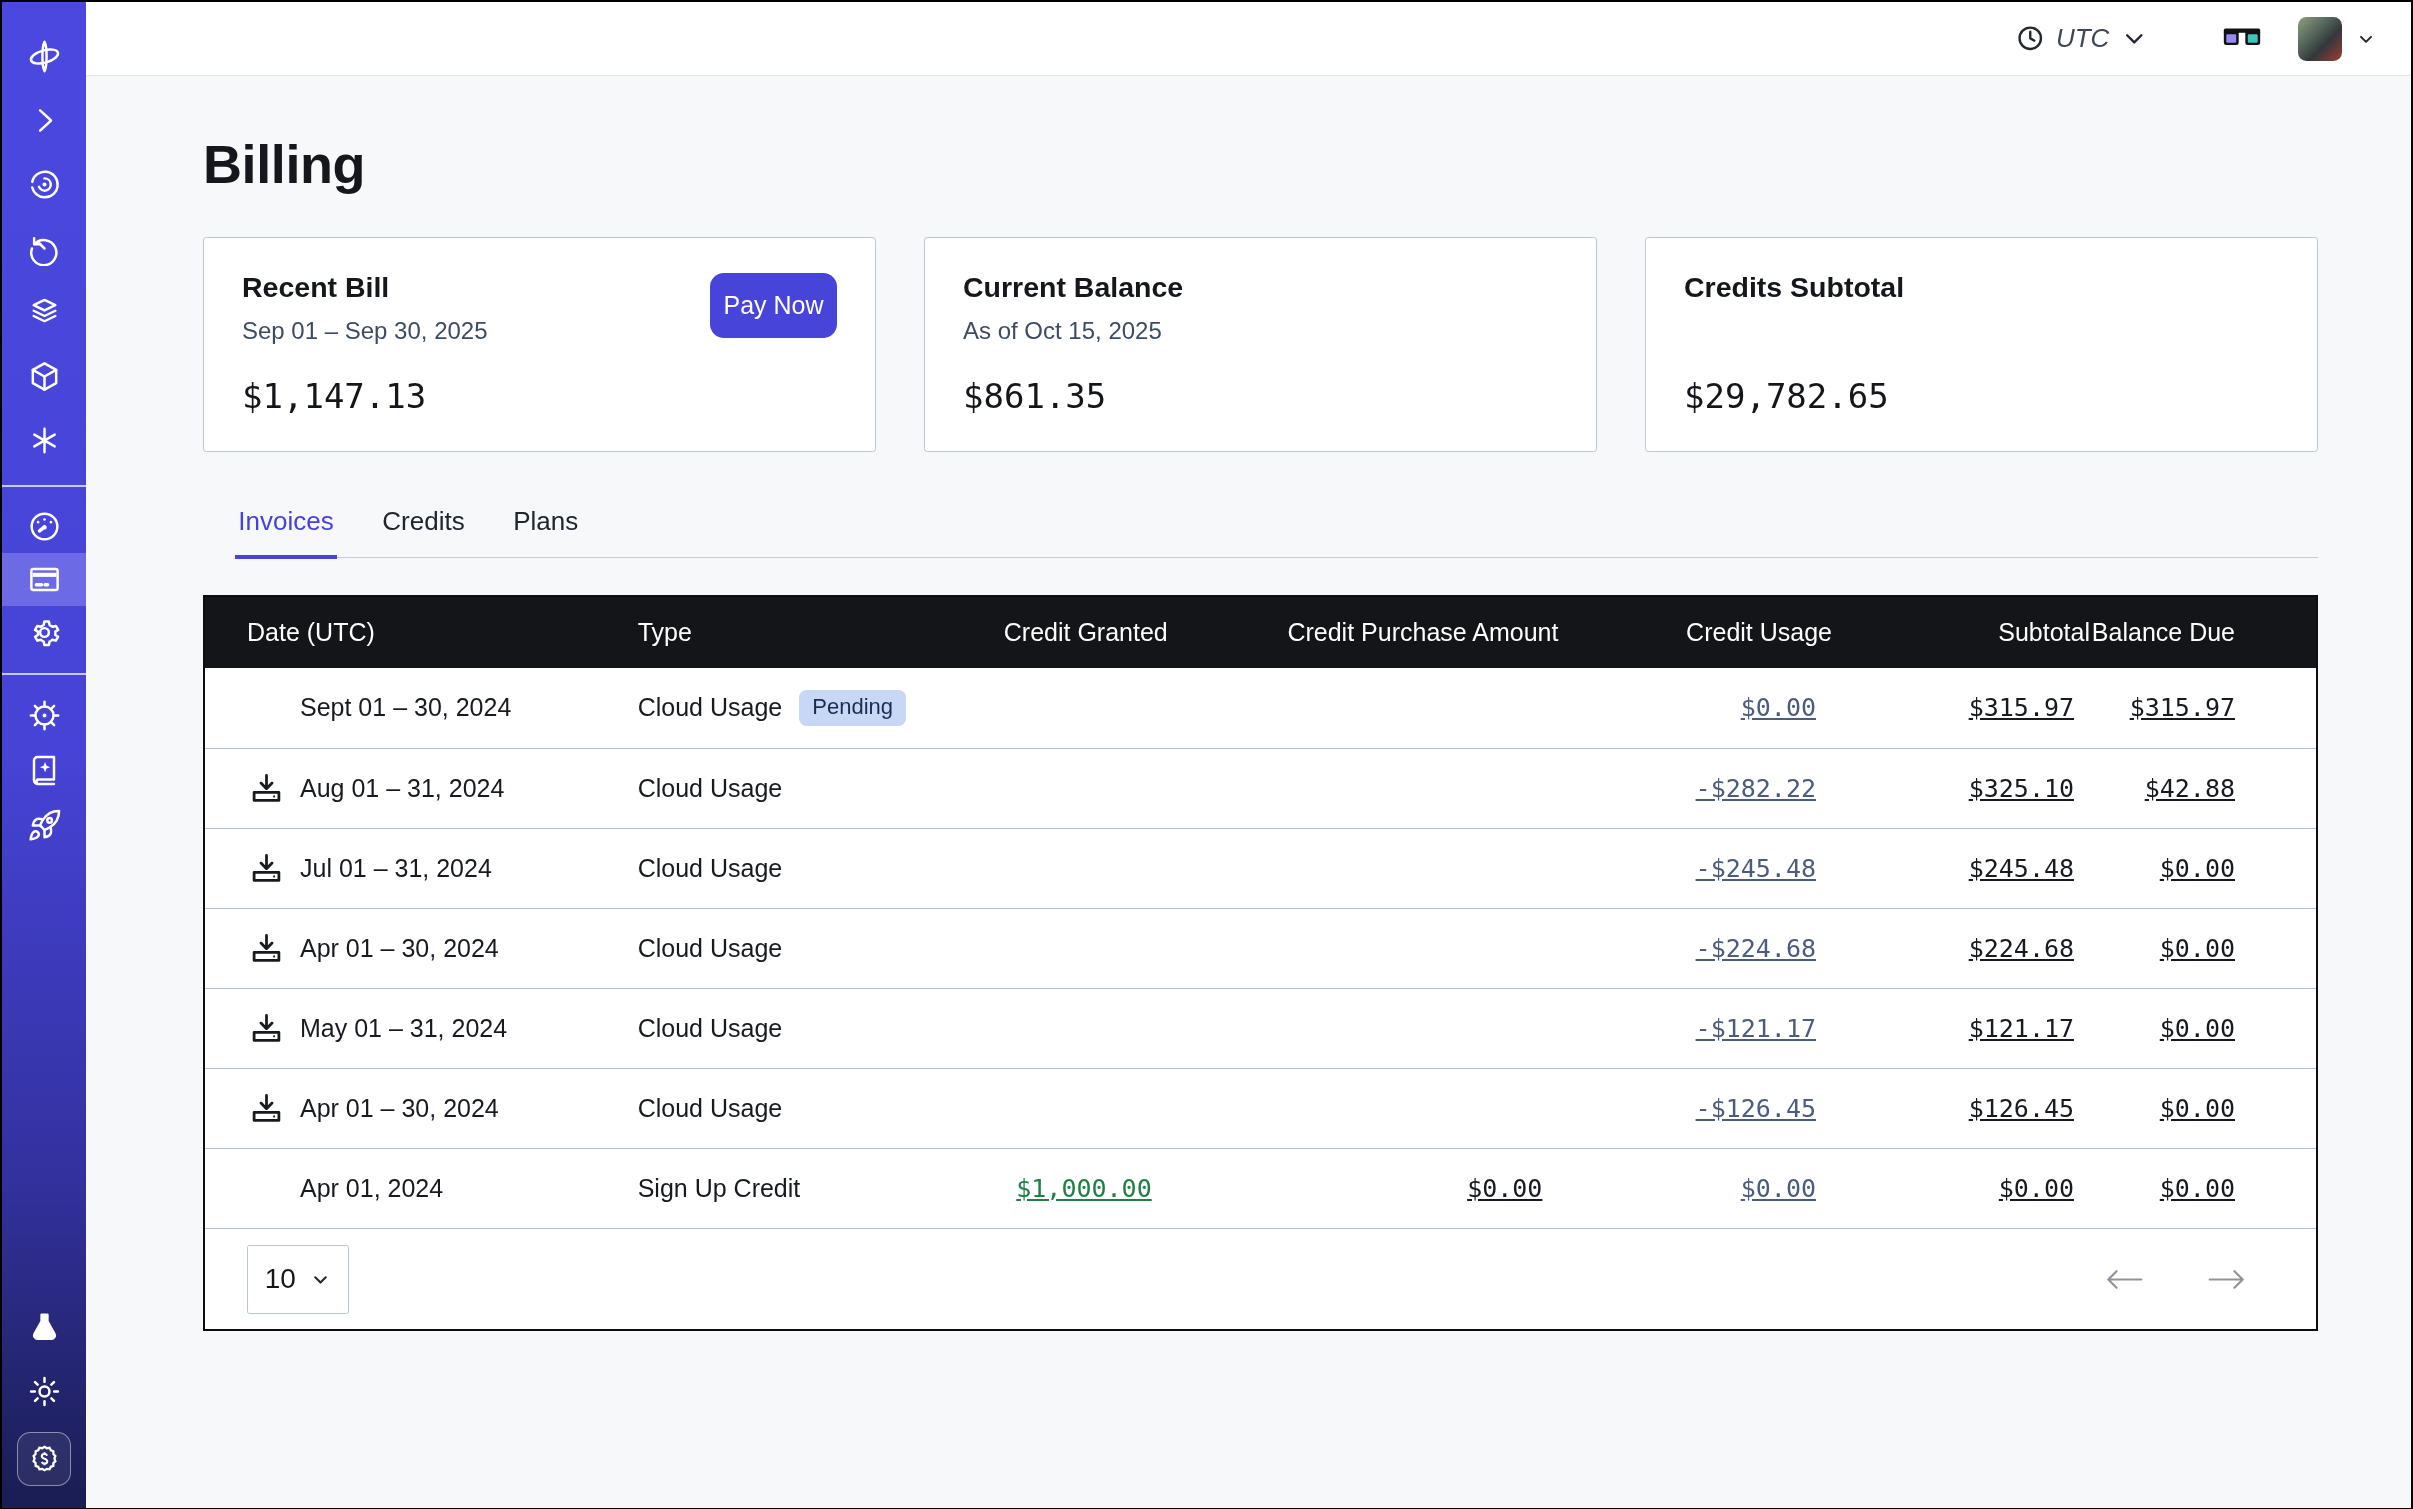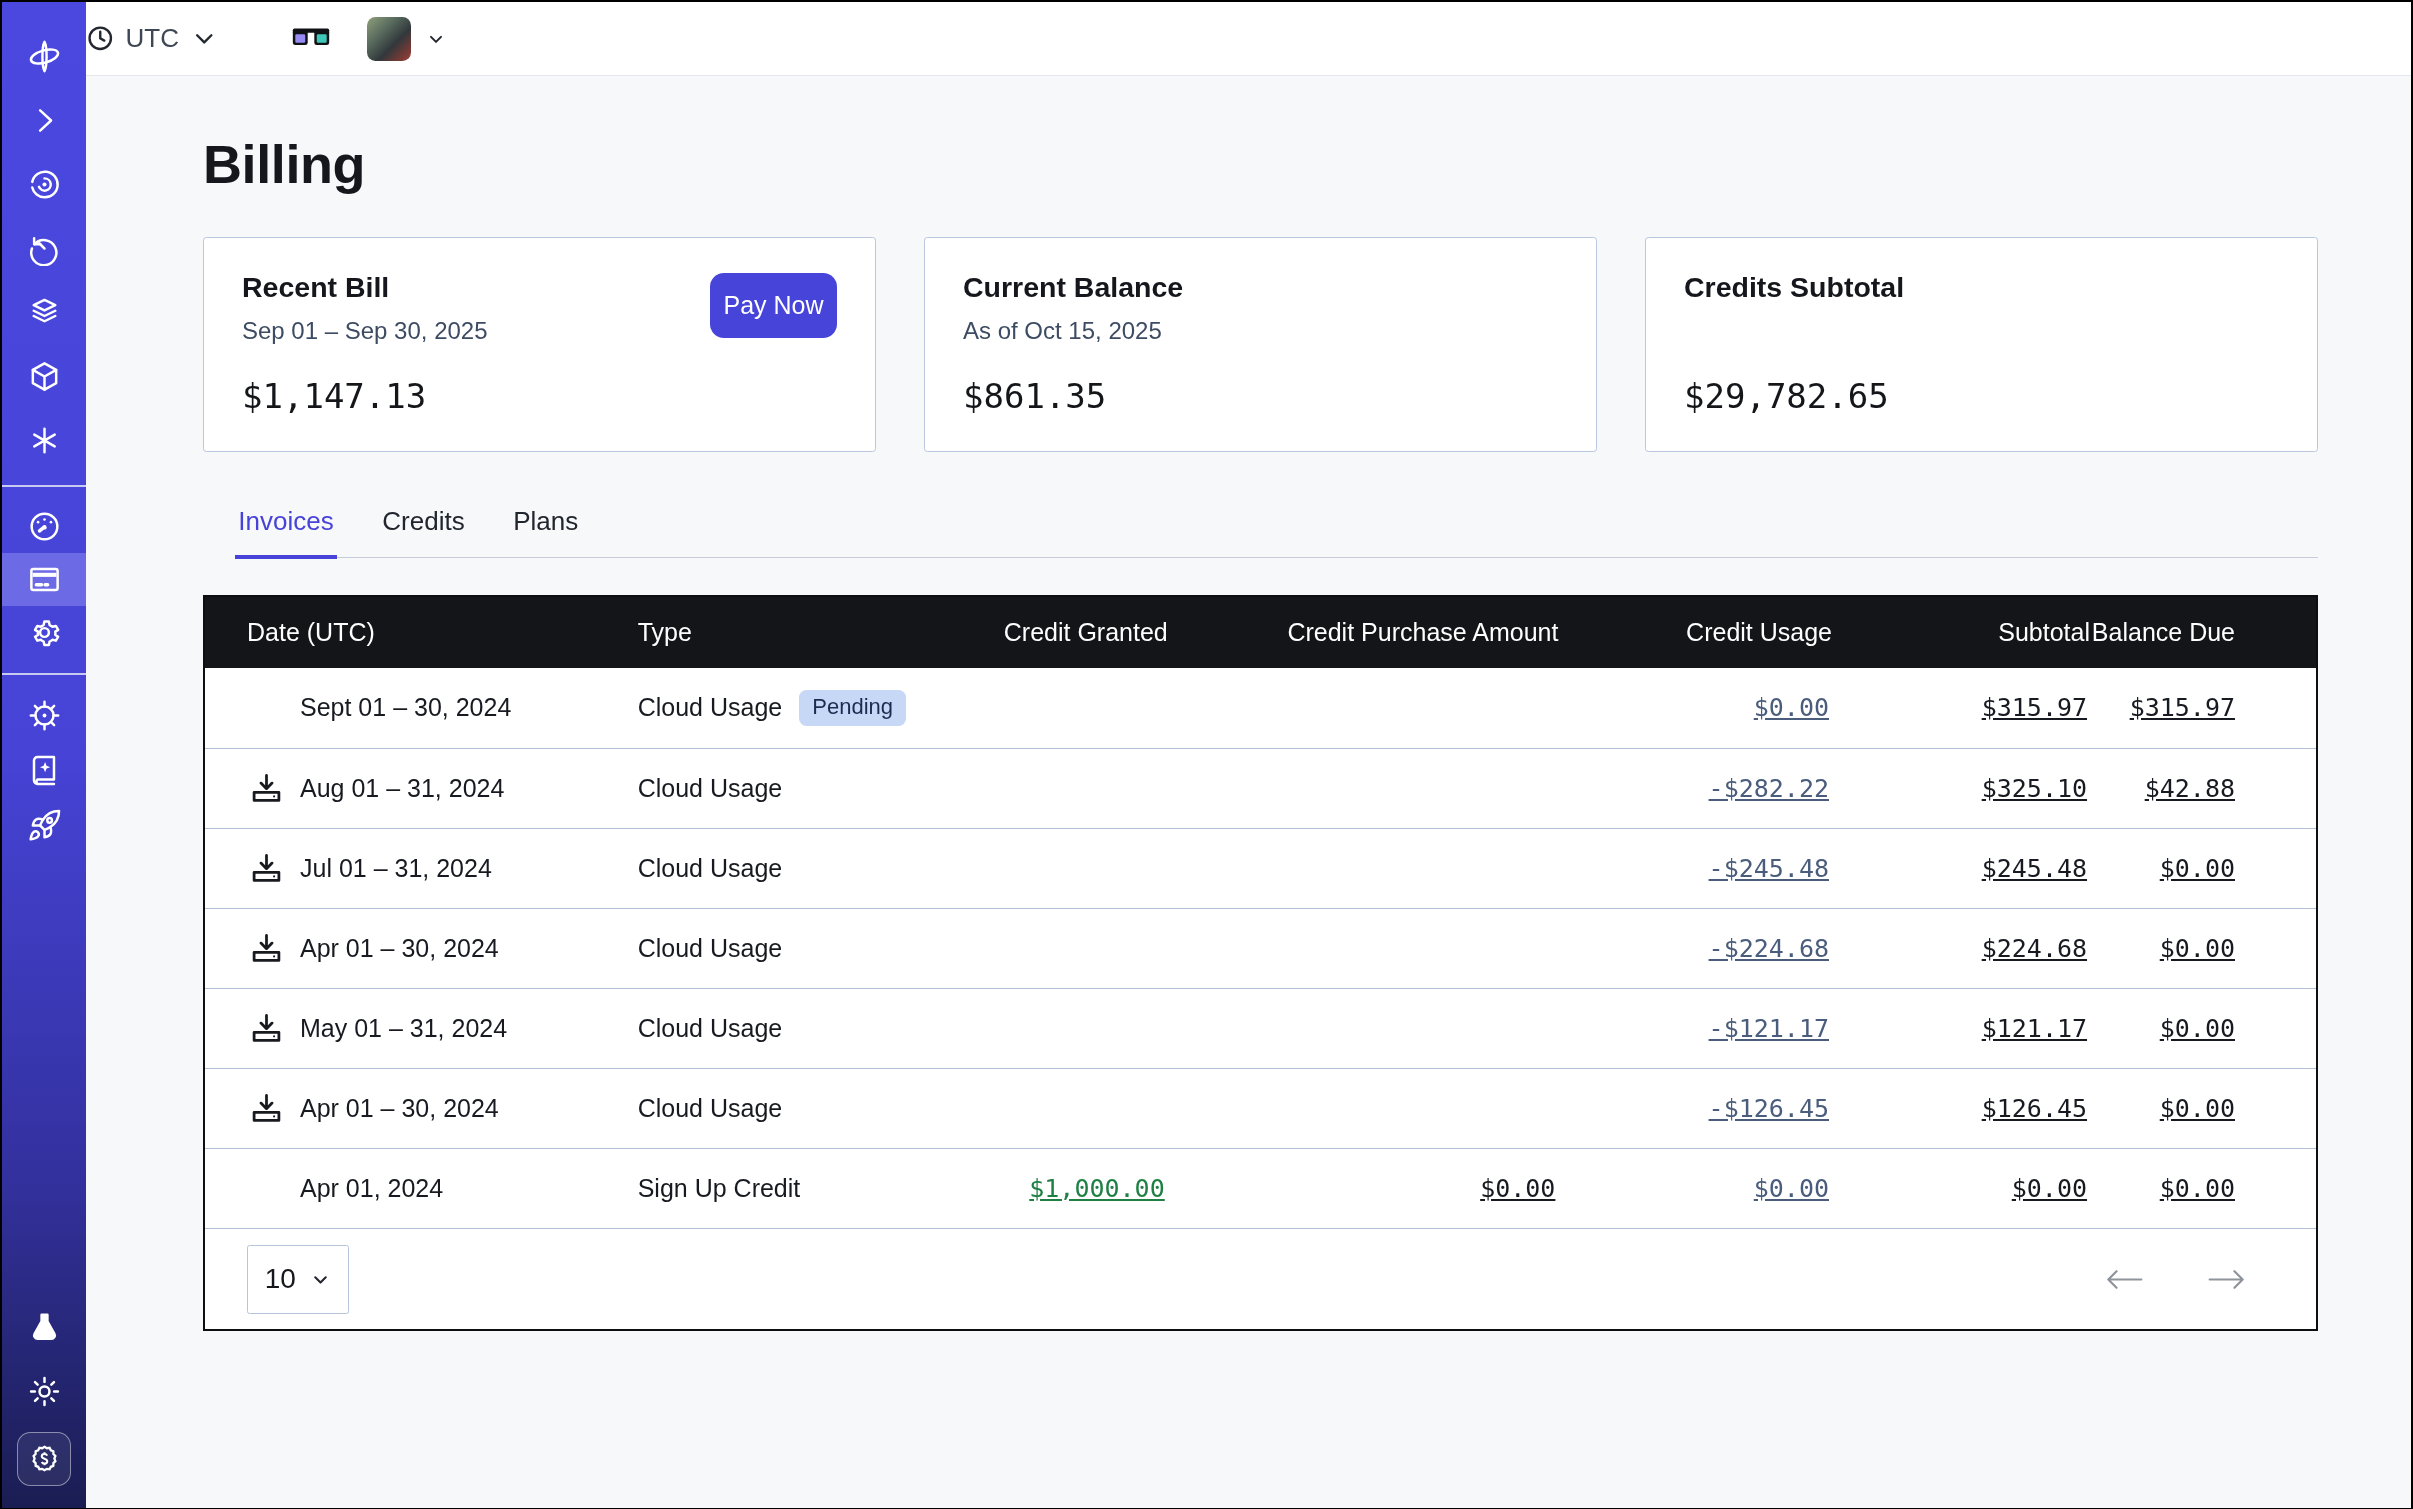--- a/index.html
+++ b/index.html
@@ -34,22 +34,22 @@
     border:1.7px solid rgba(255,255,255,.45); border-radius:13.4px;
     background:rgba(255,255,255,.07);
     display:flex; align-items:center; justify-content:center; cursor:pointer;
   }
   .badge-button svg { width:33px; height:33px; stroke:#fff; fill:none; stroke-width:1.7; }
 
   
   .main { flex:1; display:flex; flex-direction:column; min-width:0; }
   .topbar {
     height:74px; background:#fff; border-bottom:1.7px solid #e3e6ec;
-    display:flex; align-items:center; 
-    padding-right:35px; flex:0 0 74px;
+    display:flex; align-items:center; justify-content:flex-end;
+    padding-right:35px; flex:0 0 74px;font-style:italic;
   }
   .tz { display:flex; align-items:center; gap:11px; margin-right:74px; cursor:pointer; }
   .tz svg { width:28.5px; height:28.5px; stroke:#23272e; fill:none; stroke-width:2; stroke-linecap:round; }
   .tz-label { font-size:26px; color:#3e4754; }
   .chev { width:20px; height:20px; stroke:#23272e; fill:none; stroke-width:2.4; stroke-linecap:round; stroke-linejoin:round; }
   .glasses-btn { margin-right:37px; cursor:pointer; }
   .account { display:flex; align-items:center; gap:14.2px; cursor:pointer; }
   .avatar {
     width:44px; height:44px; border-radius:8.4px;
     background:linear-gradient(135deg,#8fa07c 0%,#57695c 35%,#32383c 62%,#7e3a35 88%,#9c4a40 100%);
@@ -87,21 +87,21 @@
   .table-wrap { margin-top:37px; border:2.5px solid #0d0e11; background:#fff; }
   table { width:100%; border-collapse:collapse; table-layout:fixed; }
   thead th {
     background:#141519; color:#fff; font-size:25px; font-weight:normal;
     height:71px; padding:0; white-space:nowrap;
   }
   th.al, td.al { text-align:left; }
   th.ar, td.ar { text-align:right; }
   th.pad-l, td.pad-l { padding-left:42px; }
   th.pad-r, td.pad-r { padding-right:81px; }
-  tbody td { height:80px; padding:3px; font-size:25px; color:#171a20;margin-top:28px; }
+  tbody td { height:80px; padding:16px; font-size:25px; color:#171a20;margin-top:28px; }
   tbody tr + tr td { border-top:1.7px solid #b2bfd7; }
   .cell-date { display:flex; align-items:center; gap:15px; }
   .dl-slot { width:38px; height:38px; display:flex; align-items:center; justify-content:center; flex:0 0 38px; }
   .dl-slot svg { width:35px; height:35px; stroke:#171a1f; fill:none; stroke-width:1.9; stroke-linecap:round; stroke-linejoin:round; cursor:pointer; }
   .cell-type { display:flex; align-items:center; gap:16.7px; }
   .badge { background:#c7d8f6; color:#1c2b4f; font-size:22px; padding:6.7px 13.4px 7.5px; border-radius:7.5px; line-height:1; }
   .mono { font-family:"DejaVu Sans Mono","Liberation Mono",monospace;text-decoration:underline; }
   .usage { color:#4a5d7c; }
   .green { color:#1e8043; }
 

